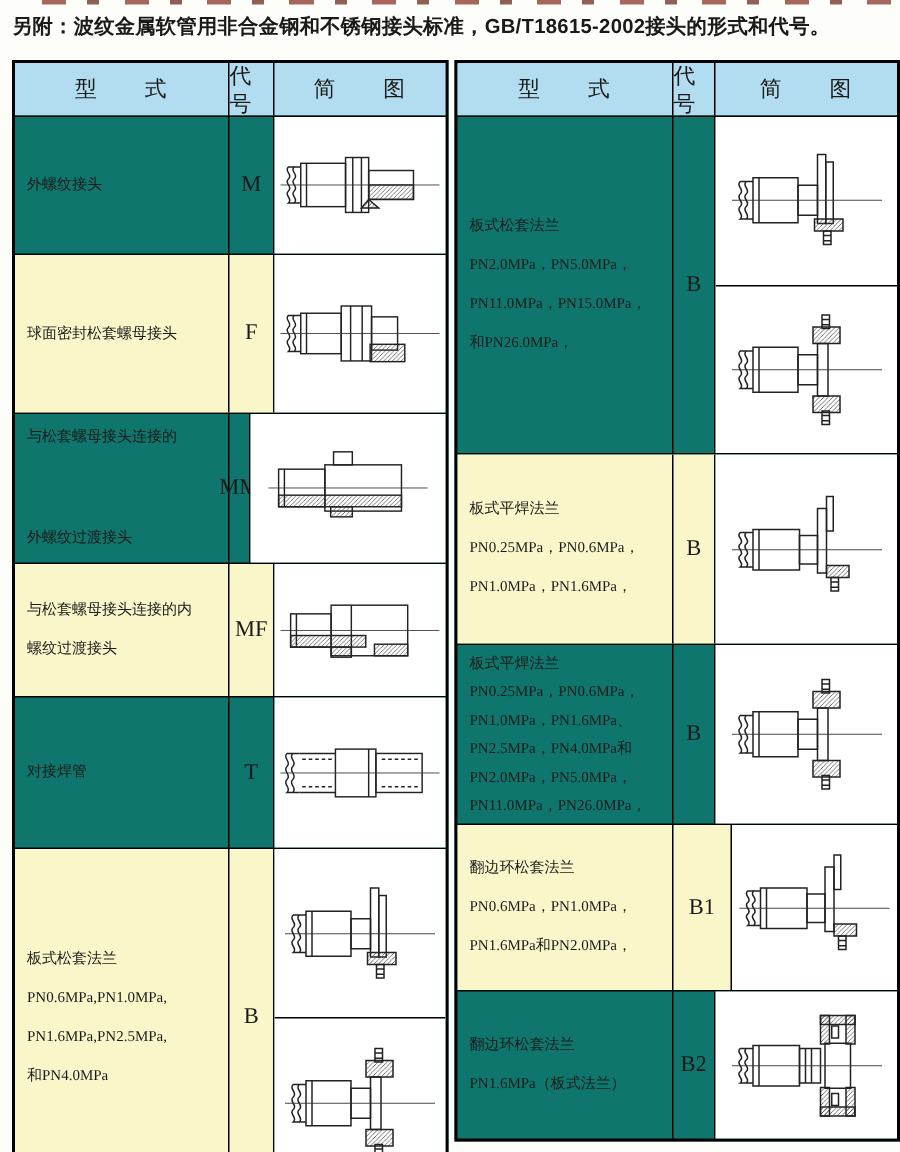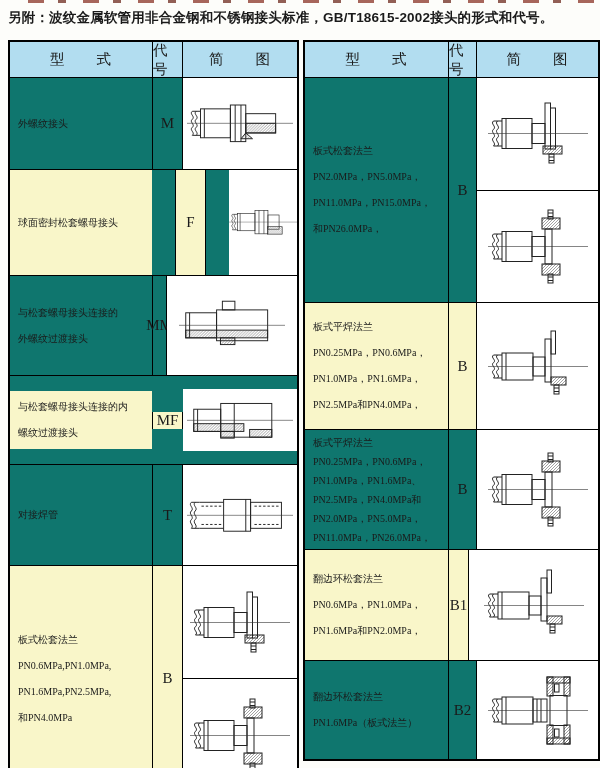--- a/index.html
+++ b/index.html
@@ -74,21 +74,21 @@
               <line x1="100" y1="27" x2="100" y2="103" stroke="#222" stroke-width="2"></line>
               <line x1="112" y1="27" x2="112" y2="103" stroke="#222" stroke-width="2"></line>
               <rect x="122" y="45" width="62" height="40" fill="none" stroke="#222" stroke-width="2"></rect>
               <rect x="122" y="65" width="62" height="20" fill="url(#hx1)" stroke="#222" stroke-width="2"></rect>
               <path d="M122,85 L112,97 L136,97 Z" fill="url(#hx1)" stroke="#222" stroke-width="2"></path>
               <line x1="-2" y1="65" x2="222" y2="65" stroke="#333" stroke-width="1.2"></line>
             </svg>
           </div>
         </div>
       </div>
-      <div class="row" style="height: 106px; gap: 23px;">
+      <div class="row" style="height: 106px;">
         <div class="c-type hl" style="width: 142px;">
           <div class="tline">球面密封松套螺母接头</div>
         </div>
         <div class="c-code bcol hl" style="width: 31px;">F</div>
         <div class="c-diag">
           <div class="subdiag">
             <svg class="diag-svg" width="106" viewBox="0 0 220 130">
               <defs>
                 <pattern id="hx2" patternUnits="userSpaceOnUse" width="6" height="6">
                   <path d="M0,6 L6,0" stroke="#444" stroke-width="1"></path>
@@ -102,21 +102,21 @@
               <line x1="97" y1="27" x2="97" y2="103" stroke="#222" stroke-width="2"></line>
               <line x1="113" y1="27" x2="113" y2="103" stroke="#222" stroke-width="2"></line>
               <rect x="126" y="42" width="36" height="46" fill="none" stroke="#222" stroke-width="2"></rect>
               <rect x="124" y="80" width="48" height="24" fill="url(#hx2)" stroke="#222" stroke-width="2"></rect>
               <line x1="-2" y1="65" x2="222" y2="65" stroke="#333" stroke-width="1.2"></line>
             </svg>
           </div>
         </div>
       </div>
       <div class="row" style="height: 100px;">
-        <div class="c-type" style="width: 142px;">
+        <div class="c-type" style="width: 142px; justify-content: space-between;">
           <div class="tline">与松套螺母接头连接的</div>
           <div class="tline">外螺纹过渡接头</div>
         </div>
         <div class="c-code bcol" style="width: 15px;">MM</div>
         <div class="c-diag">
           <div class="subdiag">
             <svg class="diag-svg" width="106" viewBox="0 0 220 130">
               <defs>
                 <pattern id="hx3" patternUnits="userSpaceOnUse" width="6" height="6">
                   <path d="M0,6 L6,0" stroke="#444" stroke-width="1"></path>
@@ -126,21 +126,21 @@
               <line x1="22" y1="39" x2="22" y2="91" stroke="#222" stroke-width="2"></line>
               <rect x="78" y="33" width="106" height="64" fill="none" stroke="#222" stroke-width="2"></rect>
               <rect x="90" y="15" width="26" height="18" fill="none" stroke="#222" stroke-width="2"></rect>
               <rect x="14" y="75" width="170" height="16" fill="url(#hx3)" stroke="#222" stroke-width="2"></rect>
               <rect x="86" y="91" width="30" height="14" fill="url(#hx3)" stroke="#222" stroke-width="2"></rect>
               <line x1="-2" y1="65" x2="222" y2="65" stroke="#333" stroke-width="1.2"></line>
             </svg>
           </div>
         </div>
       </div>
-      <div class="row" style="height: 89px; align-items: center;">
+      <div class="row" style="height: 89px;">
         <div class="c-type hl" style="width: 142px;">
           <div class="tline">与松套螺母接头连接的内</div>
           <div class="tline">螺纹过渡接头</div>
         </div>
         <div class="c-code bcol hl" style="width: 31px;">MF</div>
         <div class="c-diag">
           <div class="subdiag">
             <svg class="diag-svg" width="106" viewBox="0 0 220 130">
               <defs>
                 <pattern id="hx4" patternUnits="userSpaceOnUse" width="6" height="6">
@@ -305,21 +305,20 @@
               <line x1="-2" y1="75" x2="202" y2="75" stroke="#333" stroke-width="1.2"></line>
             </svg>
           </div>
         </div>
       </div>
       <div class="row" style="height: 127px;">
         <div class="c-type hl" style="width: 143px;">
           <div class="tline">板式平焊法兰</div>
           <div class="tline">PN0.25MPa，PN0.6MPa，</div>
           <div class="tline">PN1.0MPa，PN1.6MPa，</div>
-          <div class="tline">PN2.5MPa和PN4.0MPa，</div>
         </div>
         <div class="c-code bcol hl" style="width: 29px;">B</div>
         <div class="c-diag">
           <div class="subdiag">
             <svg class="diag-svg" width="100" viewBox="0 0 200 150">
               <defs>
                 <pattern id="hx10" patternUnits="userSpaceOnUse" width="6" height="6">
                   <path d="M0,6 L6,0" stroke="#444" stroke-width="1"></path>
                 </pattern>
               </defs>
@@ -375,21 +374,21 @@
             </svg>
           </div>
         </div>
       </div>
       <div class="row" style="height: 111px;">
         <div class="c-type hl" style="width: 143px;">
           <div class="tline">翻边环松套法兰</div>
           <div class="tline">PN0.6MPa，PN1.0MPa，</div>
           <div class="tline">PN1.6MPa和PN2.0MPa，</div>
         </div>
-        <div class="c-code bcol hl" style="width: 21px;">B1</div>
+        <div class="c-code bcol hl" style="width: 40px;">B1</div>
         <div class="c-diag">
           <div class="subdiag">
             <svg class="diag-svg" width="100" viewBox="0 0 200 150">
               <defs>
                 <pattern id="hx12" patternUnits="userSpaceOnUse" width="6" height="6">
                   <path d="M0,6 L6,0" stroke="#444" stroke-width="1"></path>
                 </pattern>
               </defs>
               <path d="M 28 52 L 11 52 c -7 5.366666666666666 7 9.966666666666667 0 15.333333333333334 c -7 5.366666666666666 7 9.966666666666667 0 15.333333333333334 c -7 5.366666666666666 7 9.966666666666667 0 15.333333333333334 L 28 98" fill="none" stroke="#222" stroke-width="2"></path>
               <path d="M 19 52 c -7 5.366666666666666 7 9.966666666666667 0 15.333333333333334 c -7 5.366666666666666 7 9.966666666666667 0 15.333333333333334 c -7 5.366666666666666 7 9.966666666666667 0 15.333333333333334" fill="none" stroke="#222" stroke-width="2"></path>

